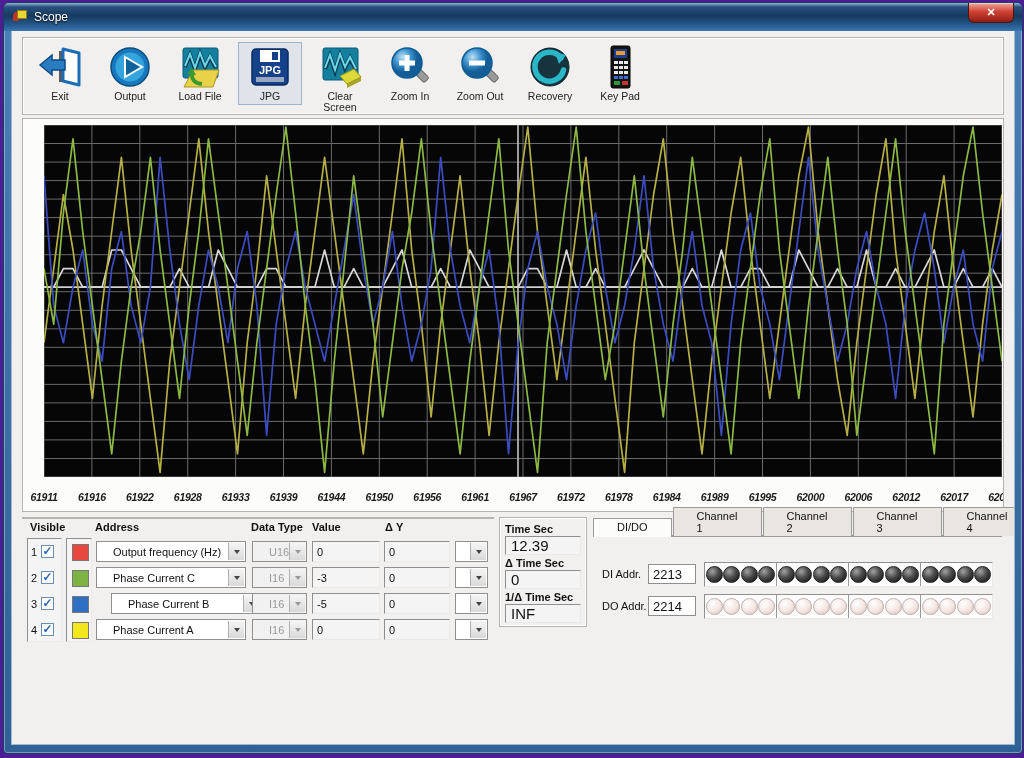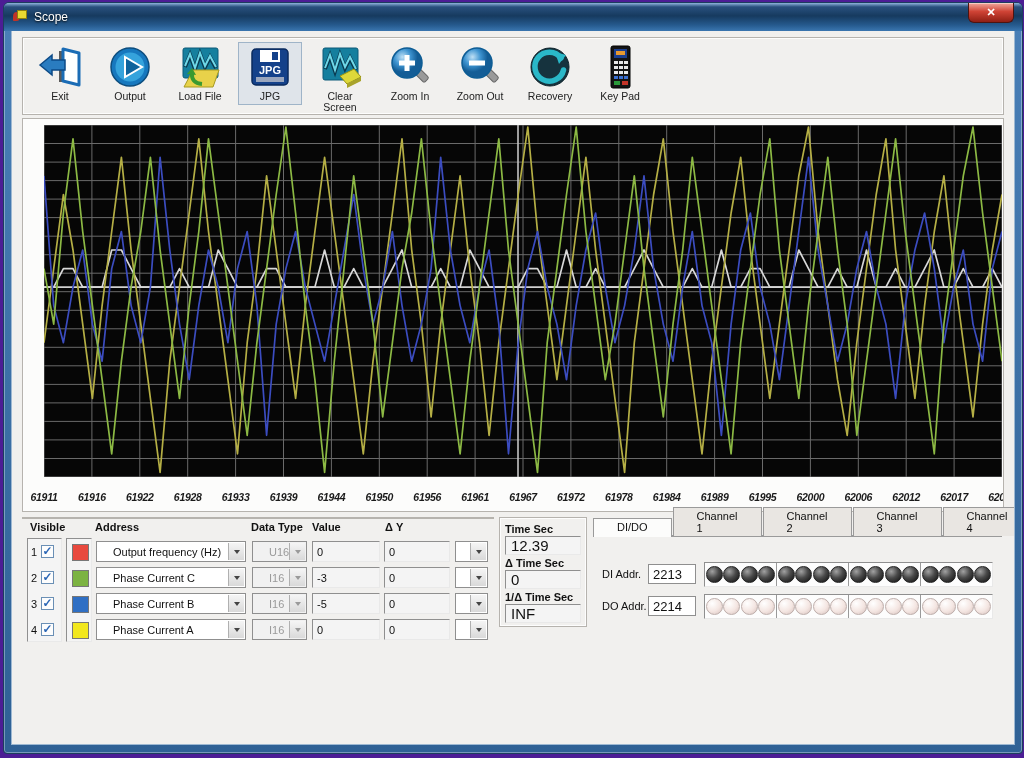--- a/index.html
+++ b/index.html
@@ -319,21 +319,21 @@
               <span class="dd">
                 <i></i>
               </span>
             </div>
         <div class="combo" style="left:73px;top:49px;width:150px">
               <span>Phase Current C</span>
               <span class="dd">
                 <i></i>
               </span>
             </div>
-        <div class="combo" style="left:73px;top:75px;width:150px">
+        <div class="combo" style="left:88px;top:75px;width:150px">
               <span>Phase Current B</span>
               <span class="dd">
                 <i></i>
               </span>
             </div>
         <div class="combo" style="left:73px;top:101px;width:150px">
               <span>Phase Current A</span>
               <span class="dd">
                 <i></i>
               </span>

